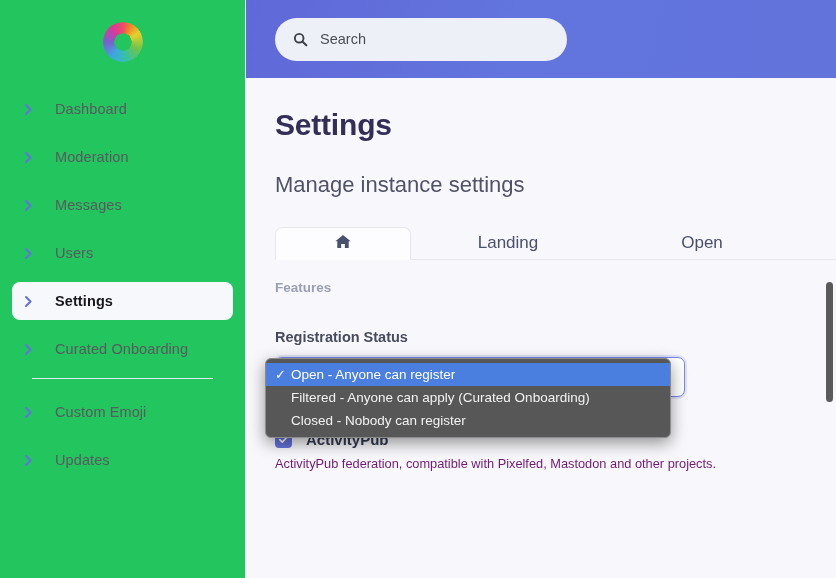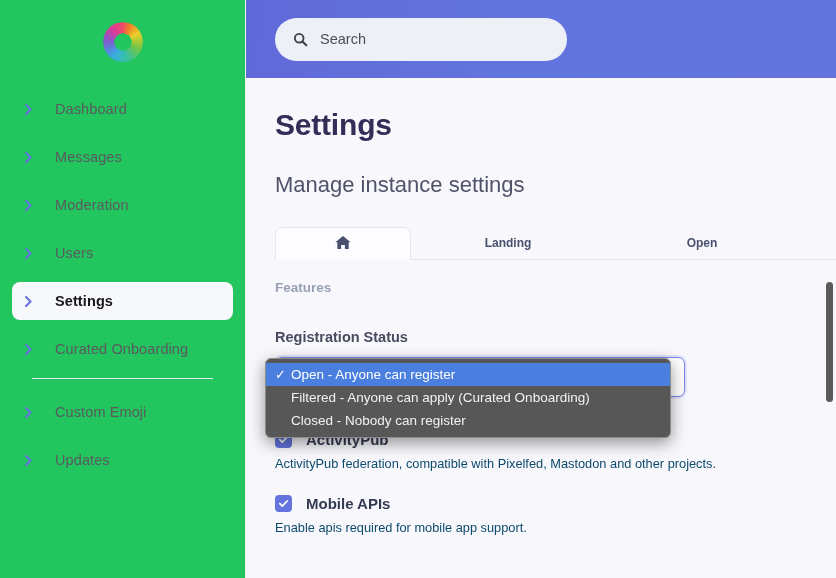--- a/index.html
+++ b/index.html
@@ -113,21 +113,21 @@
   
   .tabbar {
     margin-top: 28px;
     display: flex; align-items: flex-end;
     border-bottom: 1px solid #e6e7ed;
     margin-right: 0;
   }
   .tab {
     height: 33px;
     display: flex; align-items: center; justify-content: center;
-    font-size: 12px; font-weight: bold;
+    font-size: 17px; font-weight: normal;
     color: #48506e;
     cursor: pointer;
   }
   .tab-home {
     width: 136px;
     background: #fdfdff;
     border: 1px solid #e6e7ed;
     border-bottom: 1px solid #fdfdff;
     border-radius: 7px 7px 0 0;
     margin-bottom: -1px;
@@ -163,21 +163,21 @@
     flex: 0 0 17px;
     cursor: pointer;
   }
   .checkbox svg { display: block; }
   .check-label {
     font-size: 15px; font-weight: bold; color: #343a52;
     padding-left: 14px;
   }
   .check-desc {
     margin-top: 8px;
-    font-size: 12.8px; color: #0c4a6e;
+    font-size: 12.8px; color: #701a75;
   }
   .feature-block { margin-top: 20px; }
 
   
   #dropdown {
     position: absolute;
     left: 265px; top: 358px;
     width: 406px;
     background: #575757;
     border: 1px solid #8c8c8c;
@@ -234,30 +234,30 @@
         <span class="nav-label">Dashboard</span>
       </div>
 
 
       <div class="nav-item">
         <span class="chev">
           <svg width="13" height="13" viewBox="0 0 16 16" fill="none">
               <path d="M5 2.5L10.5 8L5 13.5" stroke="#6473dd" stroke-width="2.6" stroke-linecap="round" stroke-linejoin="round"></path>
             </svg>
         </span>
+        <span class="nav-label">Moderation</span>
+      </div>
+
+      <div class="nav-item">
+        <span class="chev">
+          <svg width="13" height="13" viewBox="0 0 16 16" fill="none">
+              <path d="M5 2.5L10.5 8L5 13.5" stroke="#6473dd" stroke-width="2.6" stroke-linecap="round" stroke-linejoin="round"></path>
+            </svg>
+        </span>
         <span class="nav-label">Messages</span>
-      </div>
-
-      <div class="nav-item">
-        <span class="chev">
-          <svg width="13" height="13" viewBox="0 0 16 16" fill="none">
-              <path d="M5 2.5L10.5 8L5 13.5" stroke="#6473dd" stroke-width="2.6" stroke-linecap="round" stroke-linejoin="round"></path>
-            </svg>
-        </span>
-        <span class="nav-label">Moderation</span>
       </div>
 
 
       <div class="nav-item">
         <span class="chev">
           <svg width="13" height="13" viewBox="0 0 16 16" fill="none">
               <path d="M5 2.5L10.5 8L5 13.5" stroke="#6473dd" stroke-width="2.6" stroke-linecap="round" stroke-linejoin="round"></path>
             </svg>
         </span>
         <span class="nav-label">Users</span>
@@ -346,31 +346,20 @@
           <span class="checkbox">
             <svg width="11" height="11" viewBox="0 0 12 12" fill="none">
                 <path d="M2 6.2L4.7 8.9L10 3.3" stroke="#ffffff" stroke-width="1.9" stroke-linecap="round" stroke-linejoin="round"></path>
               </svg>
           </span>
           <span class="check-label">ActivityPub</span>
         </div>
         <div class="check-desc">ActivityPub federation, compatible with Pixelfed, Mastodon and other projects.</div>
       </div>
 
-      <div class="feature-block" style="margin-top:24px;">
-        <div class="check-row">
-          <span class="checkbox">
-            <svg width="11" height="11" viewBox="0 0 12 12" fill="none">
-                <path d="M2 6.2L4.7 8.9L10 3.3" stroke="#ffffff" stroke-width="1.9" stroke-linecap="round" stroke-linejoin="round"></path>
-              </svg>
-          </span>
-          <span class="check-label">Mobile APIs</span>
-        </div>
-        <div class="check-desc">Enable apis required for mobile app support.</div>
-      </div>
 
     </div>
 
     <div id="scrollbar"></div>
   </section>
 
   <div id="dropdown">
     <div class="dd-item selected">
       <span class="dd-check">✓</span>
       <span class="dd-text">Open - Anyone can register</span>

